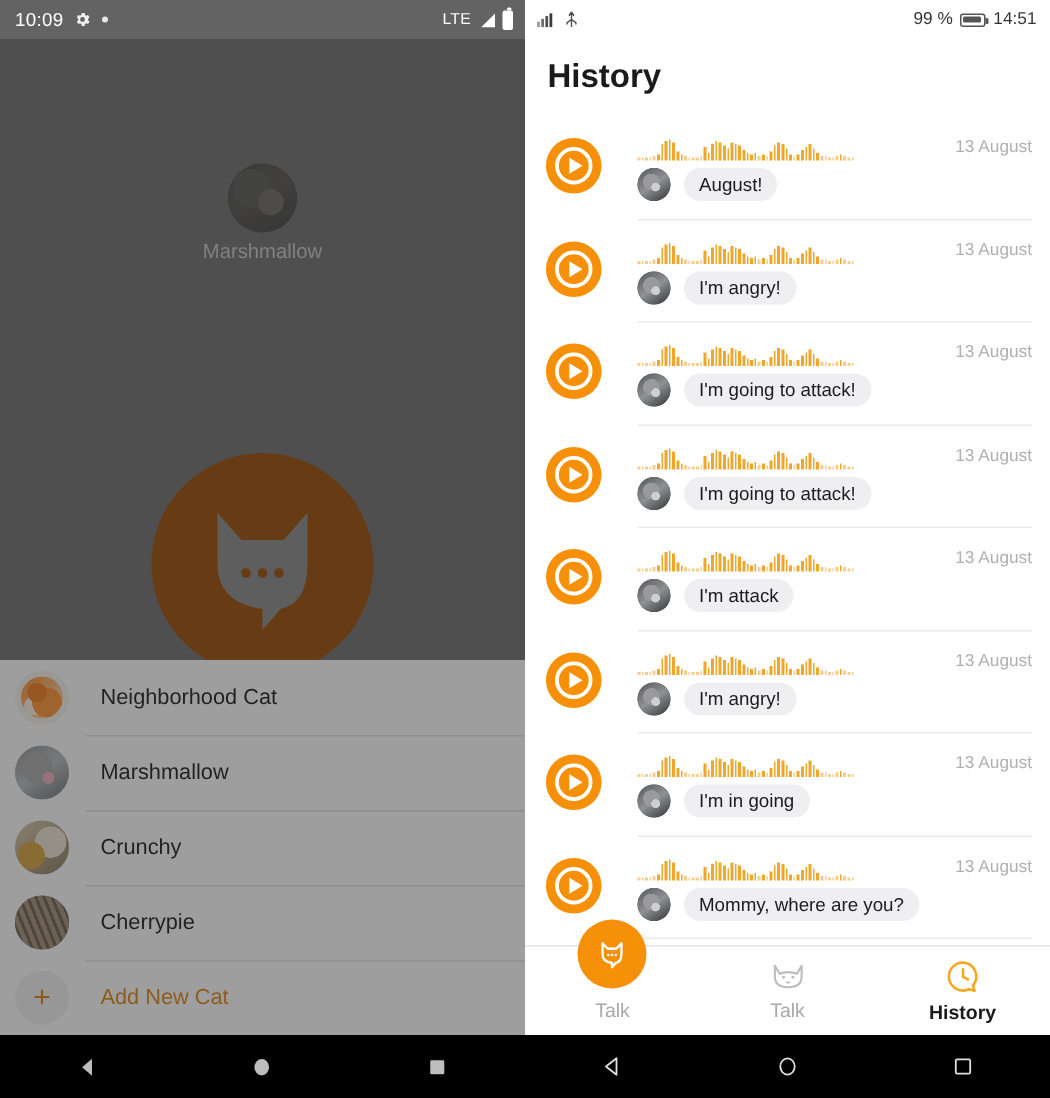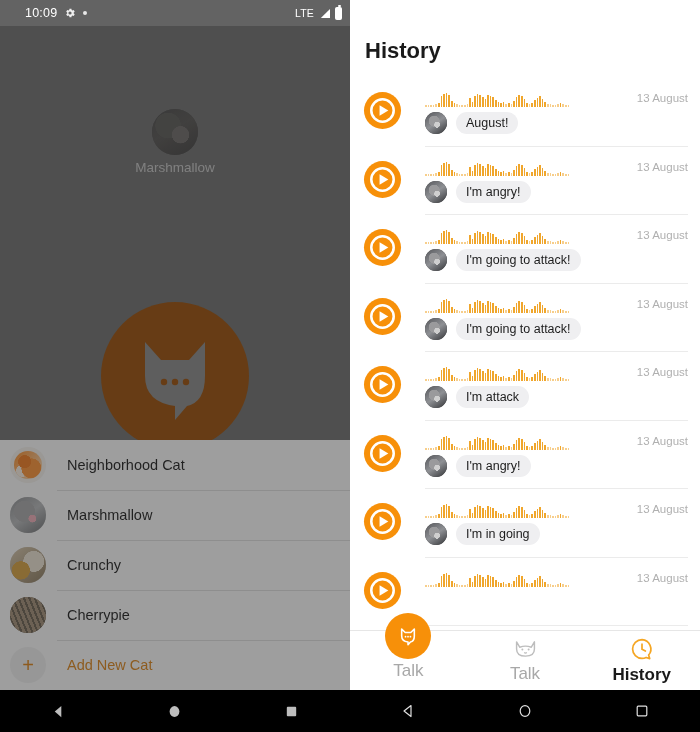--- a/index.html
+++ b/index.html
@@ -7,21 +7,21 @@
   body { font-family:"Liberation Sans", sans-serif; }
 
   .screen { position:absolute; top:0; width:350px; height:732px; overflow:hidden; }
   .left  { left:0;   background:#ffffff; }
   .right { left:350px; background:#ffffff; }
 
   
   .l-status {
     position:absolute; top:0; left:0; width:350px; height:26px;
     background:#636363; color:#ffffff;
-    display:flex; align-items:center; padding:0 8px 0 25px;
+    display:flex; align-items:center; padding:0 8px 0 10px;
     font-size:12.5px; letter-spacing:.2px;
   }
   .l-status .lft { display:flex; align-items:center; gap:7px; }
   .l-status .rgt { margin-left:auto; display:flex; align-items:center; gap:4px; font-size:10.5px; }
   .gear { width:12px; height:12px; display:block; }
   .dot-s { width:4px; height:4px; border-radius:50%; background:#e8e8e8; display:block; }
   .sig { width:13px; height:11px; display:block; }
   .batt { width:7px; height:13px; border:1.4px solid #fff; border-radius:1.5px; position:relative; background:#fff; }
   .batt:before { content:""; position:absolute; top:-3px; left:1.6px; width:3px; height:2px; background:#fff; border-radius:1px; }
 
@@ -151,21 +151,21 @@
       linear-gradient(145deg,#55565a 0%,#8e9094 50%,#313235 100%);
   }
   .bubble { margin-left:9px; background:#efeff1; color:#1c1c1c;
             font-size:12.5px; padding:4px 10px; border-radius:12px; white-space:nowrap; }
 
   .tabbar {
     position:absolute; bottom:42px; left:0; width:350px; height:60px;
     background:#fff; border-top:1px solid #e6e6e6; display:flex;
   }
   .tab { flex:1; display:flex; flex-direction:column; align-items:center; justify-content:center; gap:4px; position:relative; }
-  .tab .tlabel { font-size:17px; color:#a8a8a8; }
+  .tab .tlabel { font-size:13px; color:#a8a8a8; }
   .tab.active .tlabel { color:#1a1a1a; font-weight:bold; }
   .tab svg { display:block; }
   .talk-fab {
     position:absolute; top:-18px; left:50%; transform:translateX(-50%);
     width:46px; height:46px; border-radius:50%; background:#f79009;
     display:flex; align-items:center; justify-content:center;
   }
   .tab-talk .tlabel { position:absolute; bottom:9px; }
 
   
@@ -260,20 +260,40 @@
     <div class="nb">
       <svg width="15" height="15" viewBox="0 0 16 16">
           <rect x="3" y="3" width="10" height="10" rx="1" fill="#bdbdbd"></rect>
         </svg>
     </div>
   </div>
 </div>
 
 <div class="screen right">
 
+  <div class="r-status">
+    <div class="lft">
+      <svg class="sig-d" viewBox="0 0 14 12">
+        <rect x="0" y="7" width="2" height="4" fill="#9a9a9a"></rect>
+        <rect x="3" y="5" width="2" height="6" fill="#6e6e6e"></rect>
+        <rect x="6" y="3" width="2" height="8" fill="#4d4d4d"></rect>
+        <rect x="9" y="1" width="2" height="10" fill="#3a3a3a"></rect>
+      </svg>
+      <svg class="usb" viewBox="0 0 12 14">
+        <path d="M6 1 L6 13 M6 1 L4 4 M6 1 L8 4 M6 7 L2.5 9.5 L2.5 11 M6 7 L9.5 9.5 L9.5 11" stroke="#4a4a4a" stroke-width="1.1" fill="none"></path>
+      </svg>
+    </div>
+    <div class="rgt">
+      <span>99 %</span>
+      <span class="batt2">
+          <i></i>
+        </span>
+      <span>14:51</span>
+    </div>
+  </div>
 
   <div class="r-title">History</div>
 
   <div class="hist" id="hist-list">
       <div class="hrow">
         <div class="play">
           <svg viewBox="0 0 40 40">
             <circle cx="20" cy="20" r="19" fill="#f79009"></circle>
             <circle cx="20" cy="20" r="11.5" fill="none" stroke="#ffffff" stroke-width="2.6"></circle>
             <path d="M17 14.5 L26 20 L17 25.5 Z" fill="#ffffff"></path>
@@ -849,20 +869,26 @@
           <b style="height: 3px; background: rgb(240, 166, 44); opacity: 0.55;"></b>
           <b style="height: 2px; background: rgb(240, 166, 44); opacity: 0.55;"></b>
           <b style="height: 2px; background: rgb(240, 166, 44); opacity: 0.55;"></b>
           <b style="height: 3px; background: rgb(240, 166, 44); opacity: 0.55;"></b>
           <b style="height: 4px; background: rgb(240, 166, 44); opacity: 1;"></b>
           <b style="height: 3px; background: rgb(240, 166, 44); opacity: 0.55;"></b>
           <b style="height: 2px; background: rgb(240, 166, 44); opacity: 0.55;"></b>
           <b style="height: 2px; background: rgb(240, 166, 44); opacity: 0.55;"></b>
         </div>
         <div class="date">13 August</div>
+        <div class="msg">
+          <div class="msg-av">
+            <div class="cc"></div>
+          </div>
+          <div class="bubble">Mommy, where are you?</div>
+        </div>
       </div>
     </div>
 
   <div class="tabbar">
     <div class="tab tab-talk">
       <div class="talk-fab">
         <svg width="26" height="26" viewBox="0 0 148 148">
           <path d="M38 34 L38 74 Q38 104 74 108 L74 124 L88 108 Q110 104 110 74 L110 34 L90 54 L58 54 Z" fill="none" stroke="#ffffff" stroke-width="9" stroke-linejoin="round"></path>
           <circle cx="60" cy="78" r="5" fill="#ffffff"></circle>
           <circle cx="74" cy="78" r="5" fill="#ffffff"></circle>

